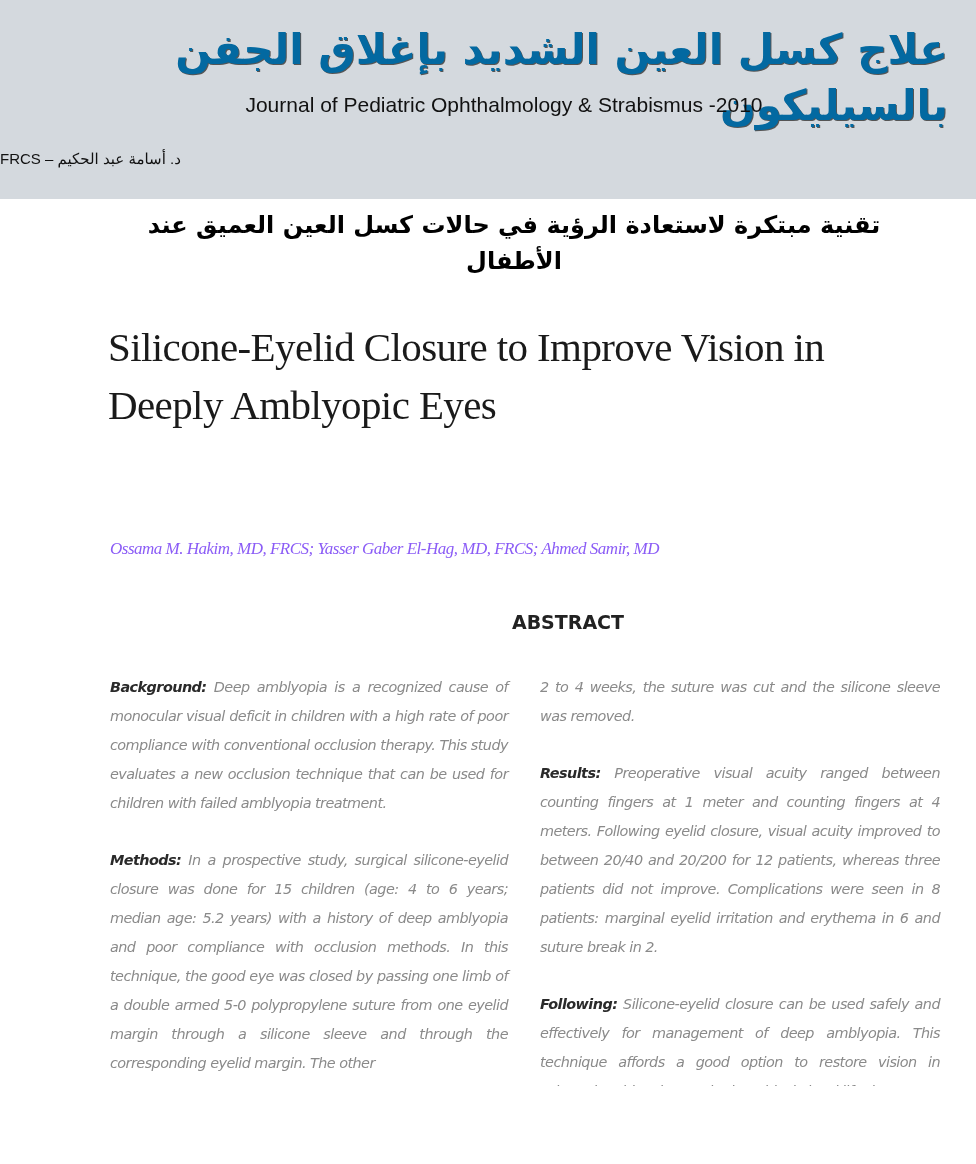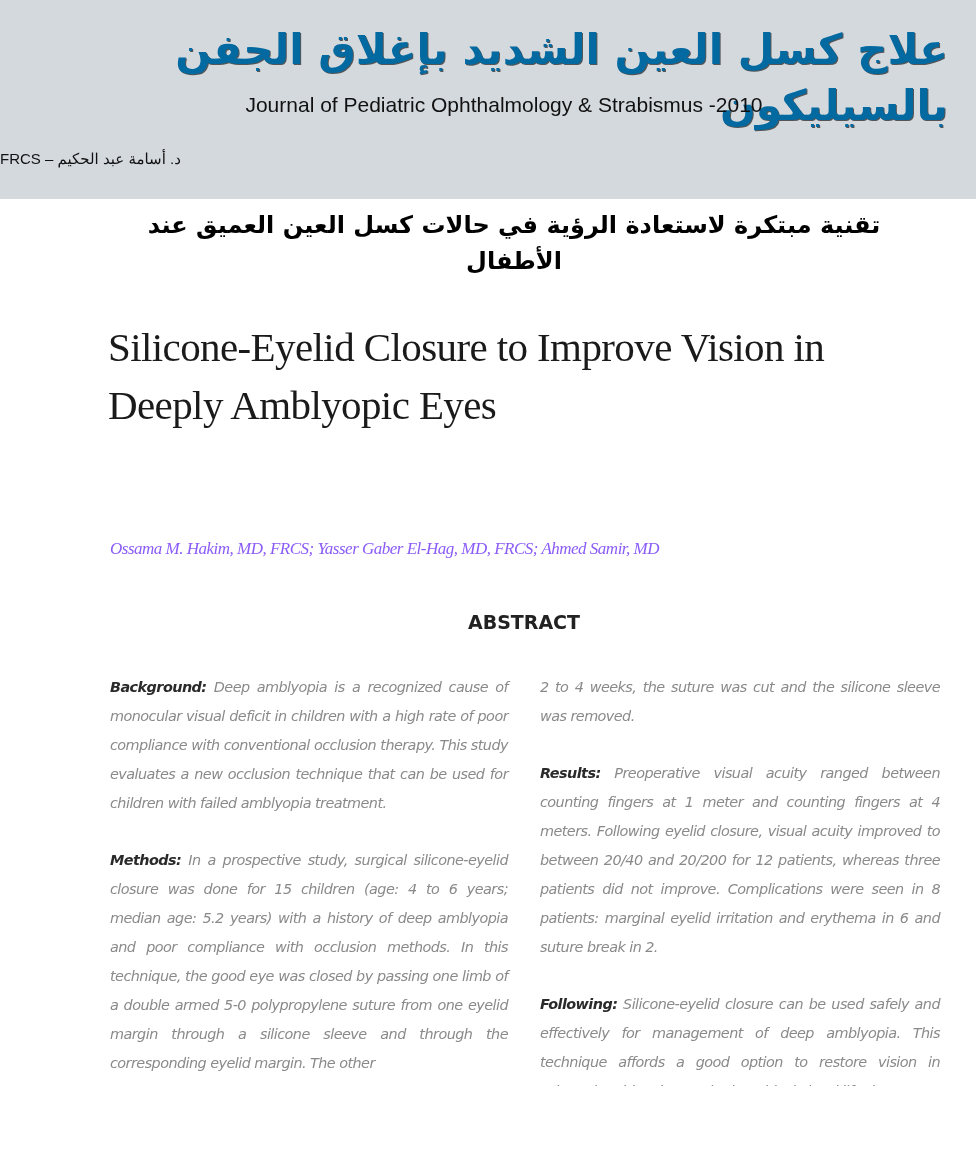--- a/index.html
+++ b/index.html
@@ -37,21 +37,21 @@
     position: absolute; top: 48px; left: 108px; width: 840px;
     font-family: "Liberation Serif", serif; font-size: 41px; line-height: 58px; color: #1a1a1a;
     letter-spacing: -0.6px; filter: blur(0.3px);
   }
   .authors {
     position: absolute; top: 219px; left: 110px; width: 760px;
     font-family: Liberation Serif, serif; font-style: italic; font-size: 17px; line-height: 24px;
     color: #8b5cf6; letter-spacing: -0.5px; filter: blur(0.4px); margin-top: 48px;
   }
   .abstract-heading {
-    position: absolute; top: 339px; left: 424px; width: 200px; text-align: center;
+    position: absolute; top: 339px; left: 424px; width: 200px; text-align: right;
     font-family: "DejaVu Sans", sans-serif; font-weight: bold; font-size: 19px; line-height: 26px;
     color: #222; filter: blur(0.4px);
   }
   .col {
     position: absolute; top: 403px; width: 400px;
     font-family: "DejaVu Sans", sans-serif; font-size: 14.4px; line-height: 29px;
     color: #8a8a8a; text-align: justify; letter-spacing: -0.55px; filter: blur(0.35px); font-style: italic;
   }
   .col-left { left: 110px; width: 398px; }
   .col-right { left: 540px; width: 400px; }

